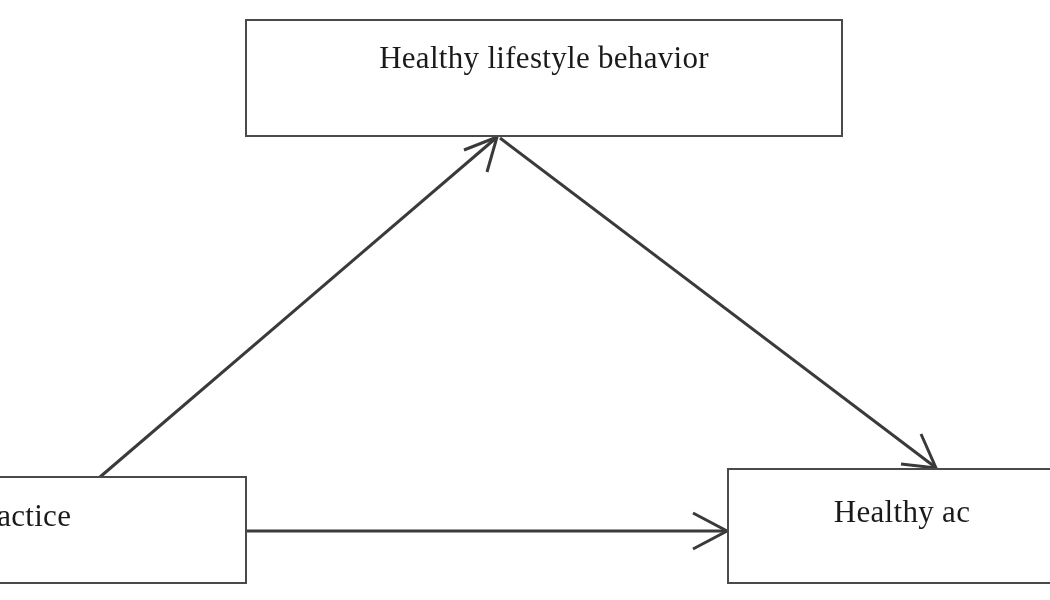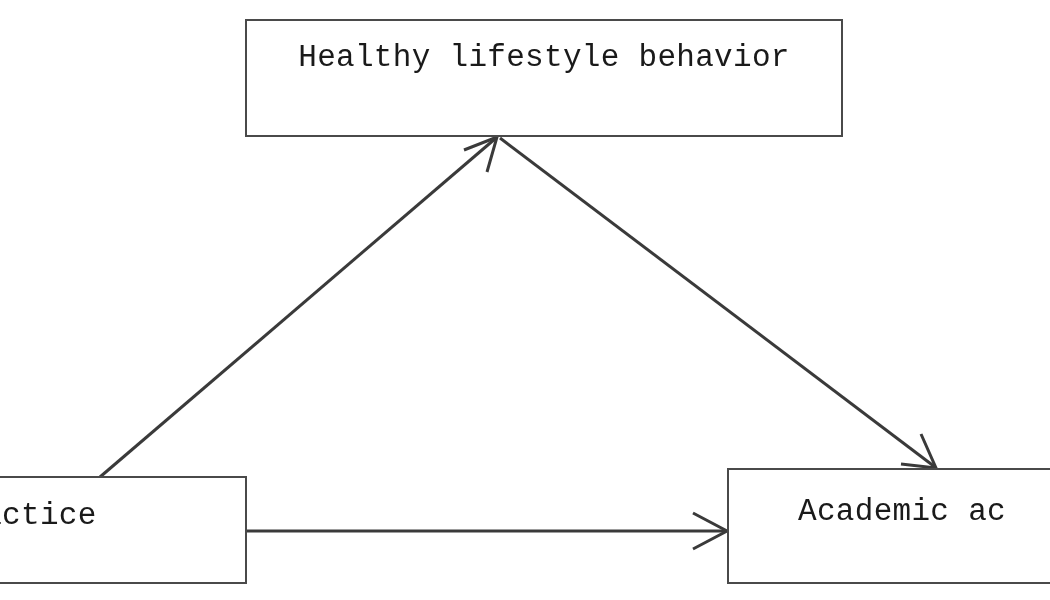--- a/index.html
+++ b/index.html
@@ -29,21 +29,21 @@
     box-sizing: border-box;
     background: #ffffff;
     border: 2px solid #4a4a4a;
     display: flex;
     align-items: center;
     justify-content: center;
     z-index: 2;
   }
   .node-label {
     color: #1a1a1a;
-    font-family: Liberation Mono, monospace;
+    font-family: Liberation Serif, serif;
     font-size: 31px;
     line-height: 1.15;
     letter-spacing: 0.3px;
     white-space: nowrap;
   }
   
   #node-healthy {
     left: 245px;
     top: 19px;
     width: 598px;
@@ -102,16 +102,16 @@
 
   <div class="node" id="node-healthy">
     <span class="node-label">Healthy lifestyle behavior</span>
   </div>
 
   <div class="node" id="node-practice">
     <span class="node-label">practice</span>
   </div>
 
   <div class="node" id="node-academic">
-    <span class="node-label">Academic ac</span>
+    <span class="node-label">Healthy ac</span>
   </div>
 
 </div>
 
 </body></html>

